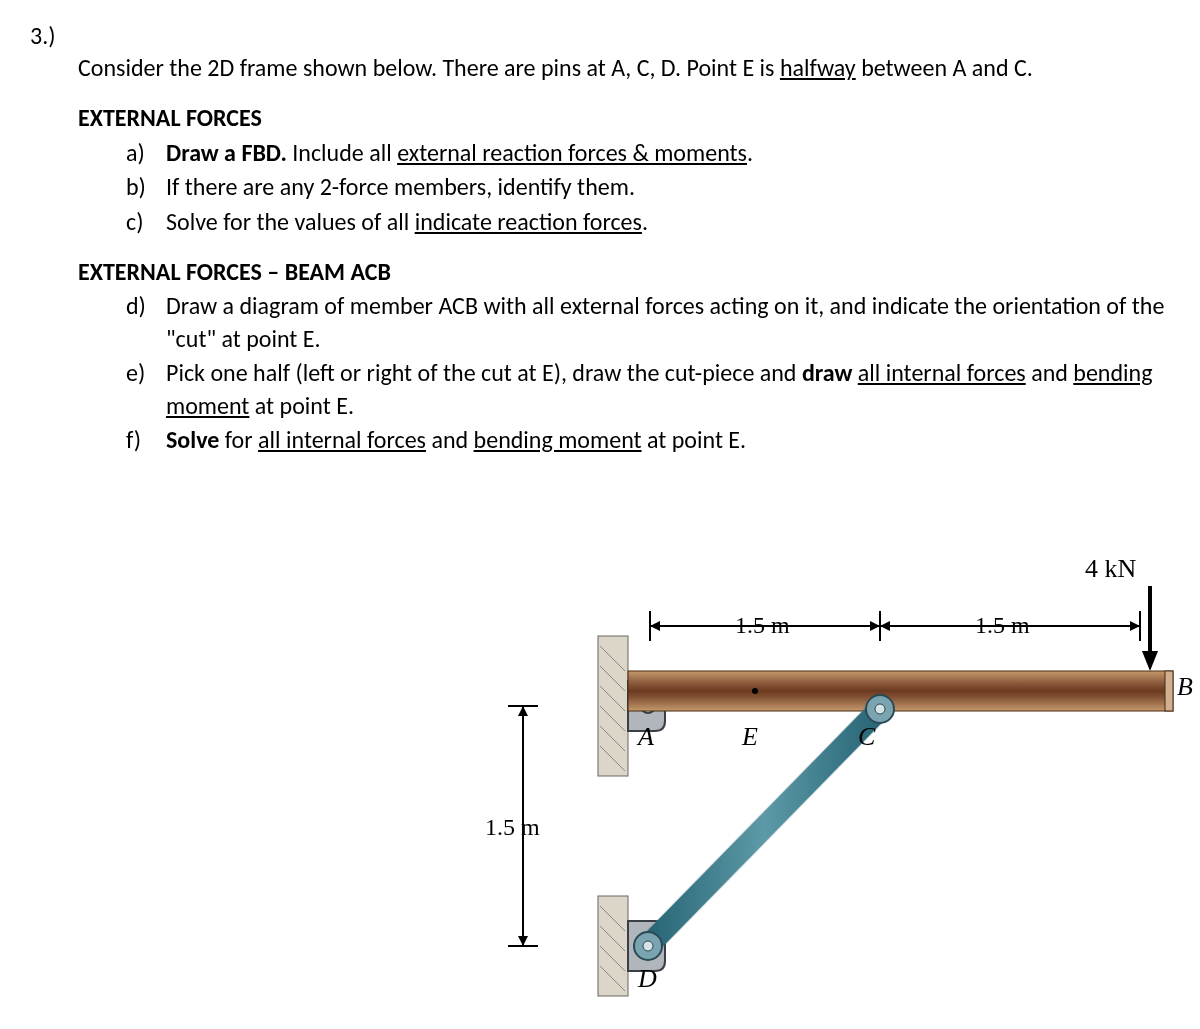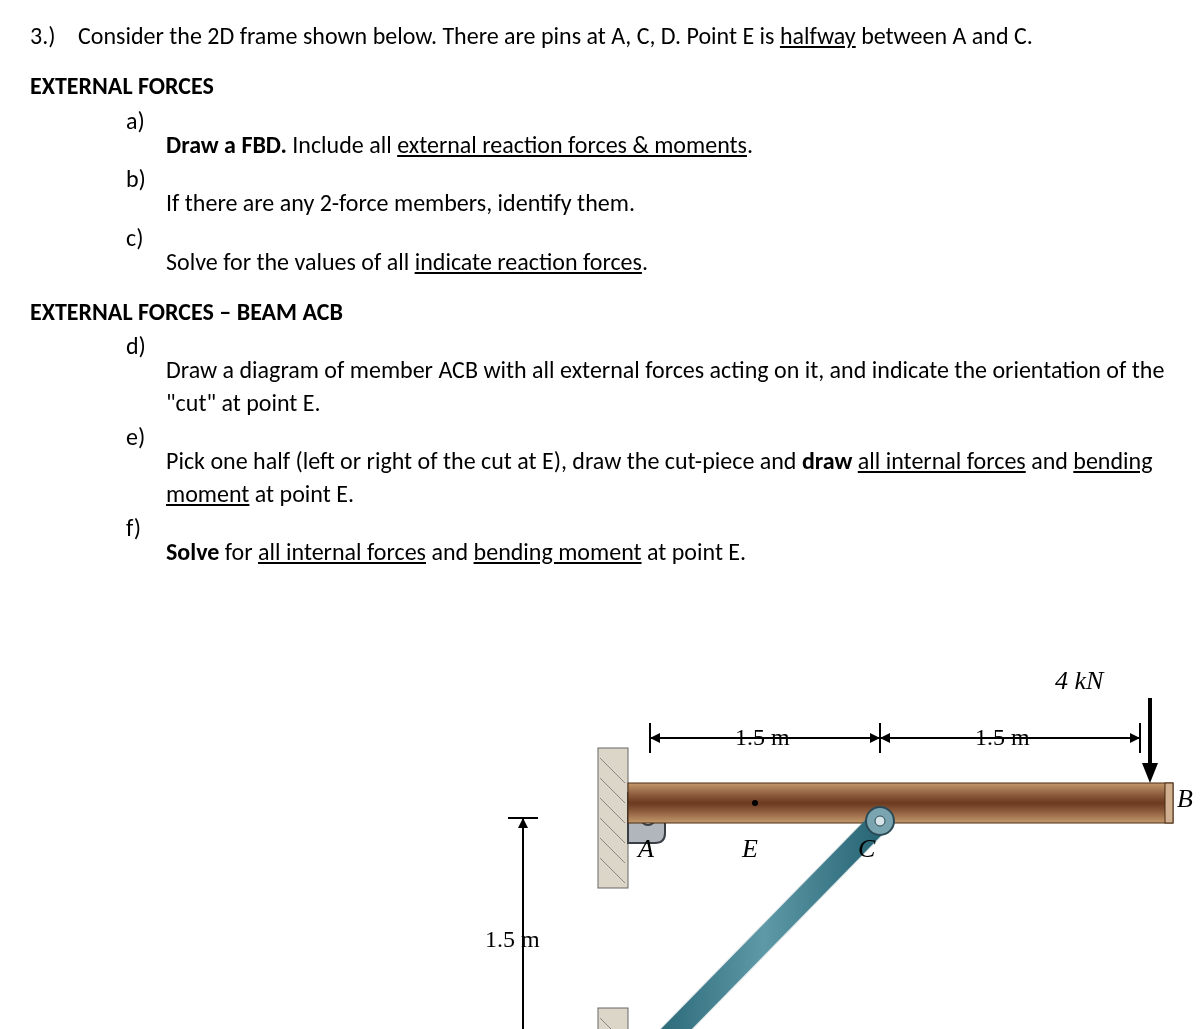--- a/index.html
+++ b/index.html
@@ -16,43 +16,44 @@
     .question-intro {
       display: flex;
       margin-bottom: 18px;
     }
     .q-num {
       flex-shrink: 0;
       width: 48px;
     }
     .q-text {
       flex: 1;
+      margin-top: 32px;
     }
     .underline {
       text-decoration: underline;
     }
     .section-header {
       font-weight: bold;
       margin-bottom: 2px;
+      margin-left: 48px;
     }
     .sub-list {
       padding-left: 96px;
       margin-bottom: 18px;
     }
     .sub-item {
       display: flex;
       margin-bottom: 2px;
     }
     .sub-letter {
       flex-shrink: 0;
       width: 40px;
     }
     .sub-text {
       flex: 1;
-      margin-top: 24px;
     }
     .bold { font-weight: bold; }
     .figure-area {
       position: relative;
       width: 730px;
       height: 450px;
       margin-left: 430px;
       margin-top: 95px;
     }
     .dim-label {
@@ -190,21 +191,21 @@
       <line x1="188" y1="395" x2="420" y2="158" stroke="#1a4a5a" stroke-width="24" stroke-linecap="round" opacity="0.15"></line>
 
       <circle cx="188" cy="395" r="14" fill="#7aa5b0" stroke="#2a4a55" stroke-width="2"></circle>
       <circle cx="420" cy="158" r="14" fill="#7aa5b0" stroke="#2a4a55" stroke-width="2"></circle>
       <circle cx="188" cy="395" r="5" fill="#d8e5e8" stroke="#2a4a55" stroke-width="1"></circle>
       <circle cx="420" cy="158" r="5" fill="#d8e5e8" stroke="#2a4a55" stroke-width="1"></circle>
     </g>
   </svg>
 
   
-  <div class="force-label" style="left:595px; top:0px;font-style:italic;">4 kN</div>
+  <div class="force-label" style="left:625px; top:0px;">4 kN</div>
   <div class="dim-label" style="left:275px; top:58px;">1.5 m</div>
   <div class="dim-label" style="left:515px; top:58px;">1.5 m</div>
   <div class="dim-label" style="left:25px; top:260px;">1.5 m</div>
   <div class="point-label" style="left:178px; top:168px;">A</div>
   <div class="point-label" style="left:282px; top:168px;">E</div>
   <div class="point-label" style="left:398px; top:168px;">C</div>
   <div class="point-label" style="left:717px; top:118px;">B</div>
   <div class="point-label" style="left:178px; top:410px;">D</div>
 </div>
 

